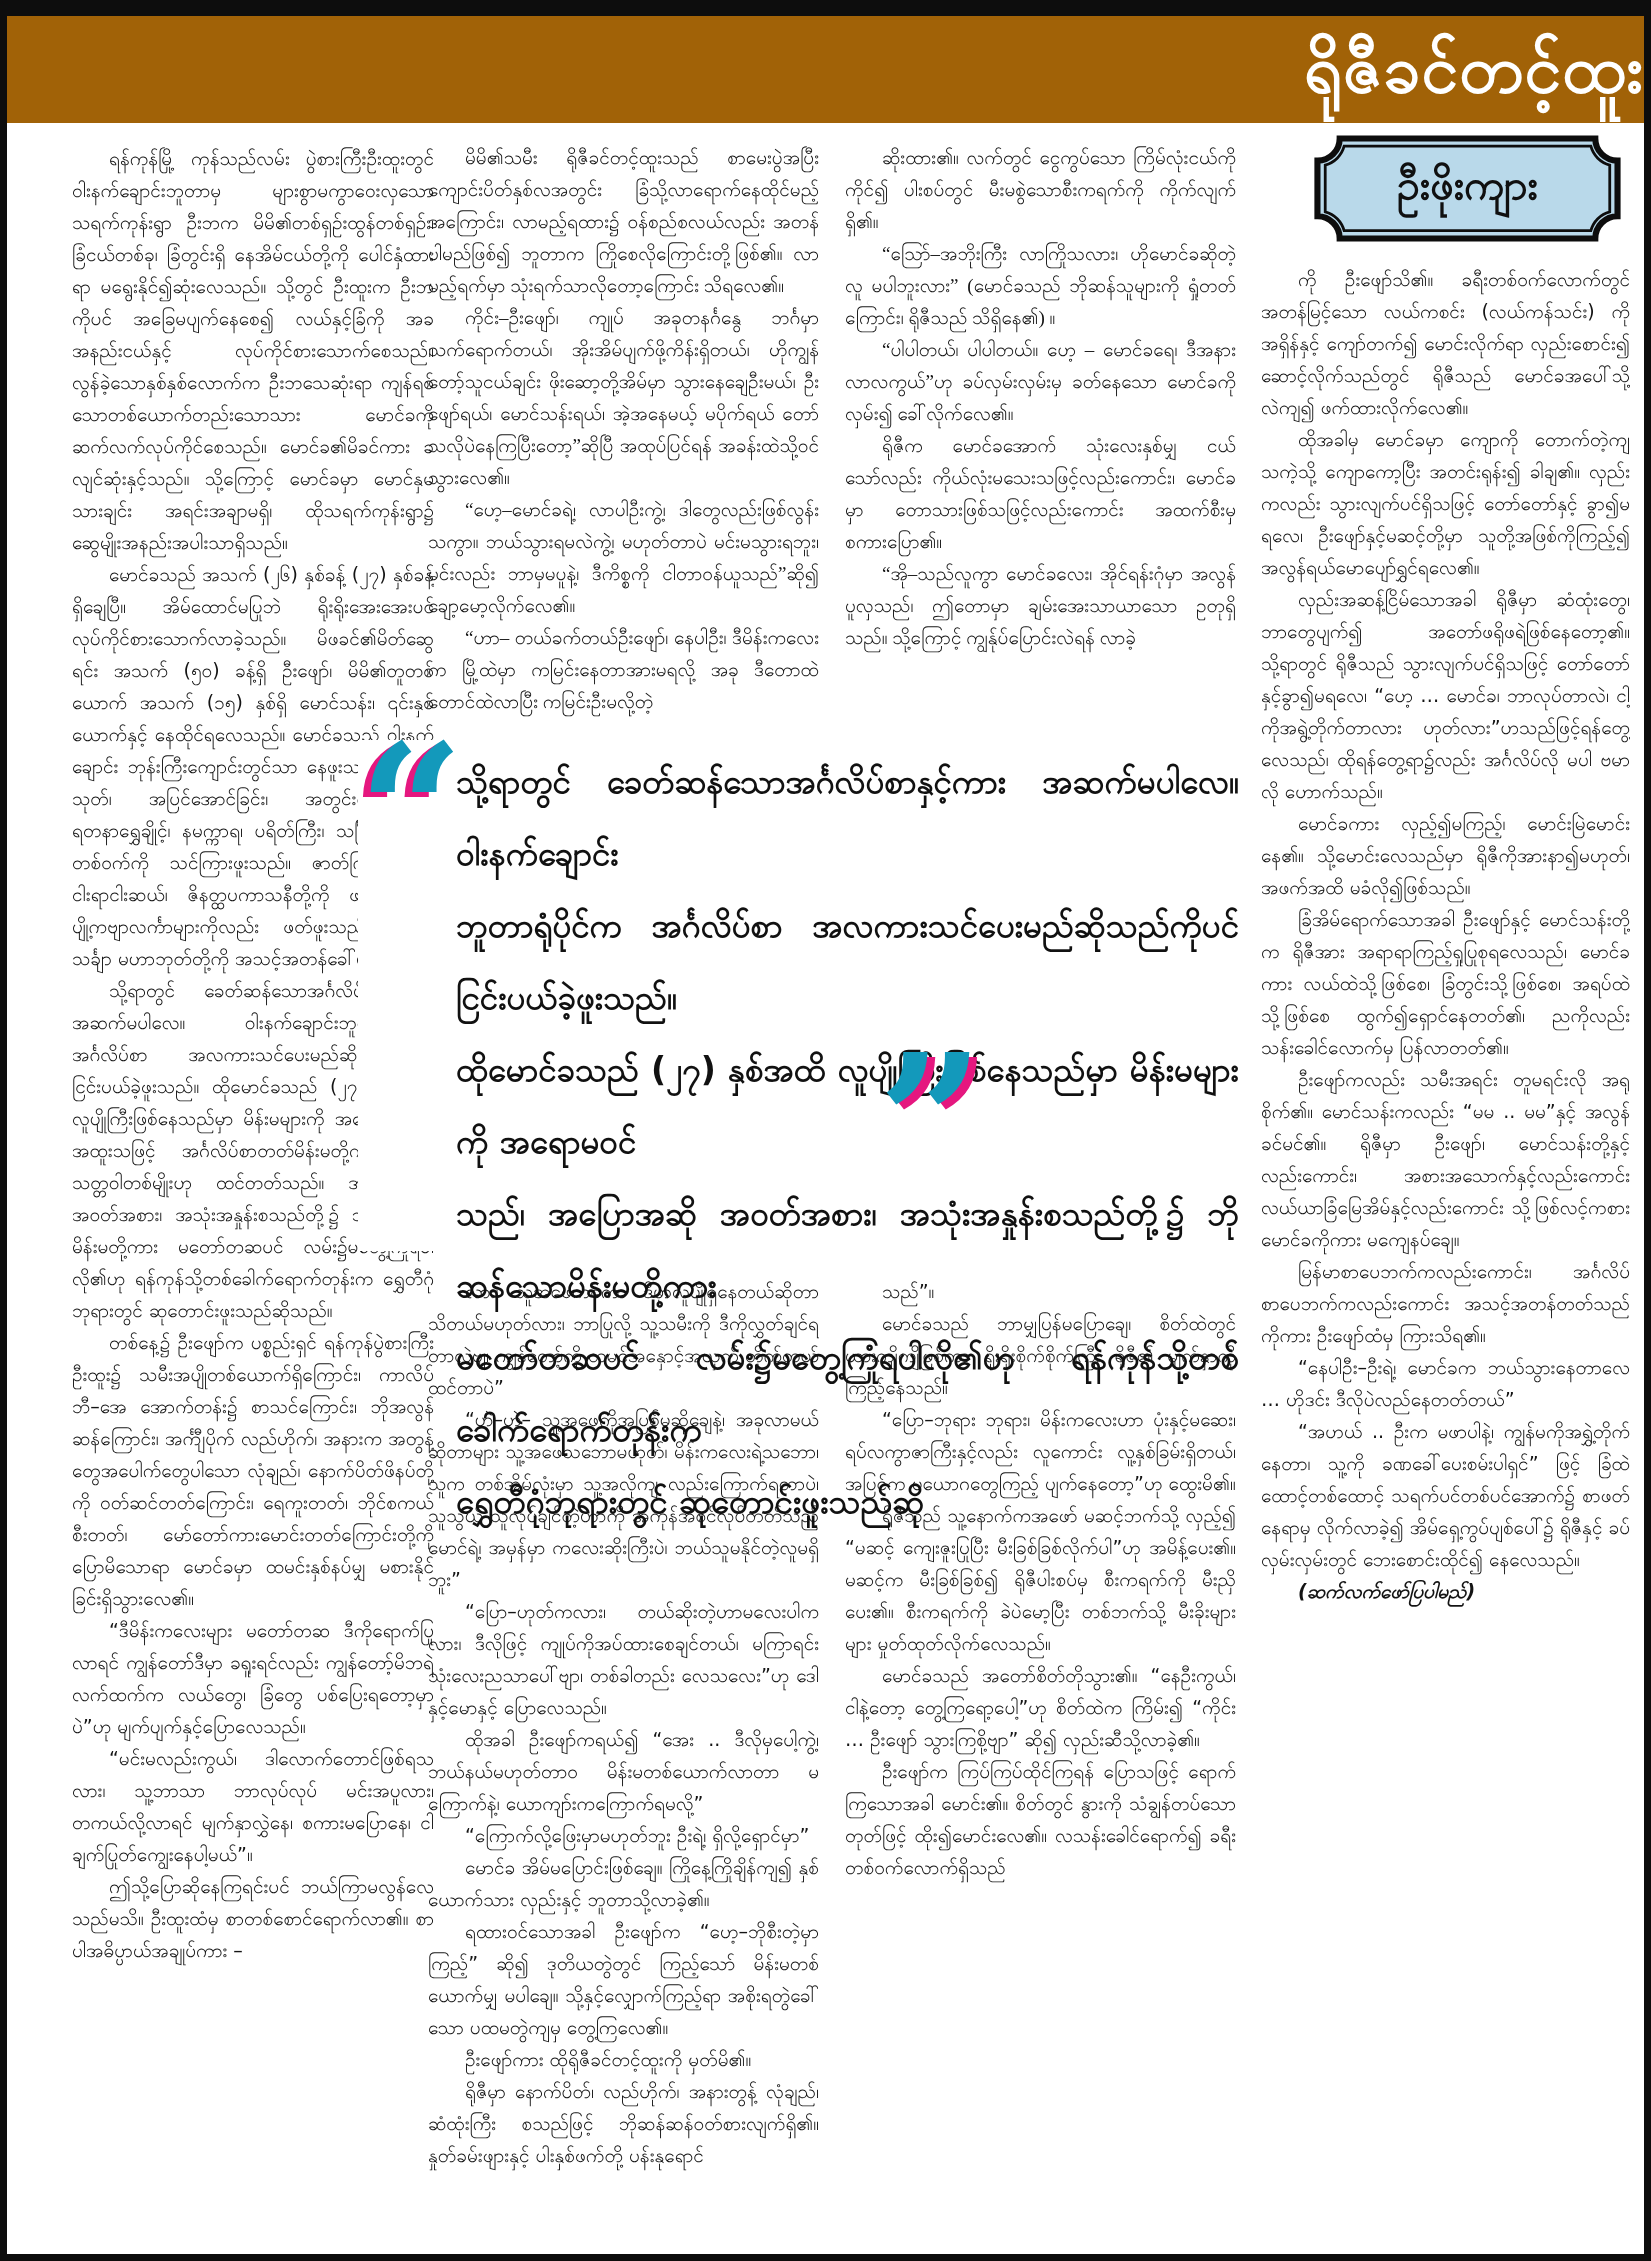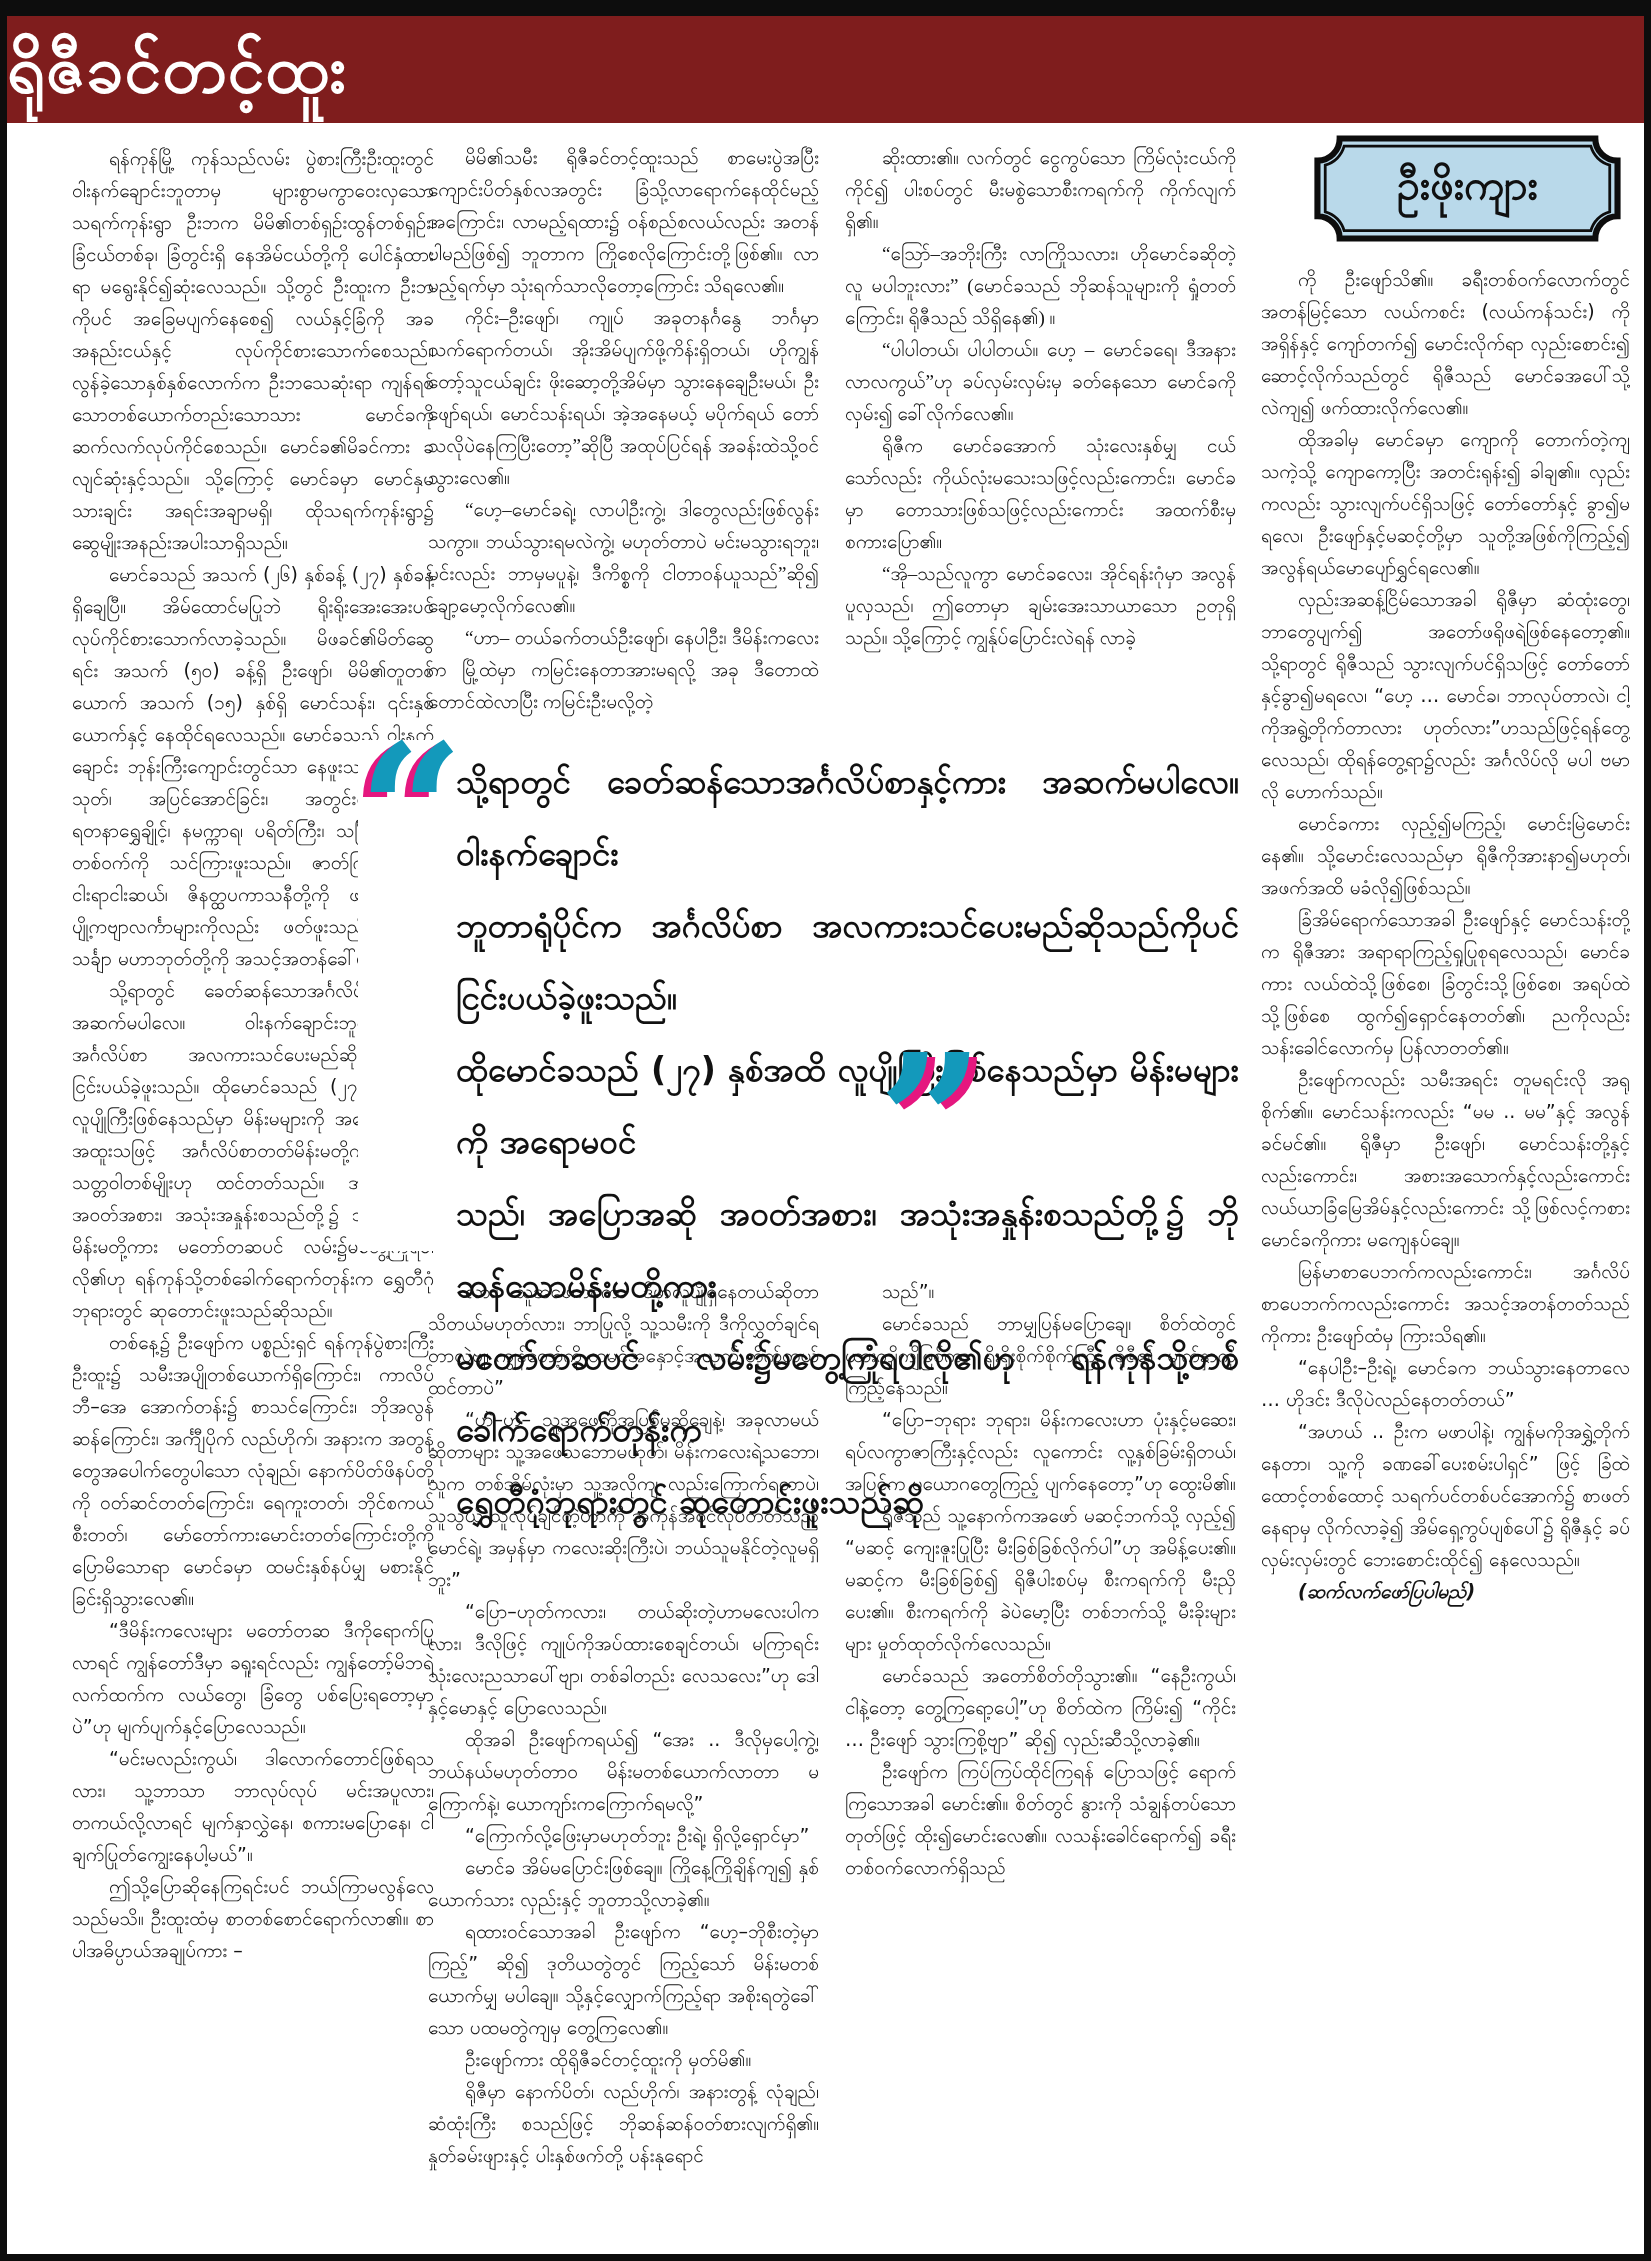--- a/index.html
+++ b/index.html
@@ -11,22 +11,22 @@
     box-sizing:border-box;
     font-family:"DejaVu Sans",sans-serif;
     color:#141414;
     overflow:hidden;
   }
   
   .top-rule{position:absolute;left:0;right:0;top:0;height:9px;background:#0d0d0d;}
   
   .banner{
     position:absolute;left:0;right:0;top:9px;height:107px;
-    background:#7f1d1d;
-    display:flex;align-items:center;justify-content:flex-start;
+    background:#a16207;
+    display:flex;align-items:center;justify-content:flex-end;
   }
   .banner h1{
     margin:0;font-size:66px;line-height:1;font-weight:bold;color:#ffffff;
     letter-spacing:1.1px;
   }
   
   .badge{position:absolute;top:127px;right:22px;width:309px;height:109px;}
   .badge svg{position:absolute;inset:0;}
   .badge .badge-label{
     position:absolute;inset:0;display:flex;align-items:center;justify-content:center;

